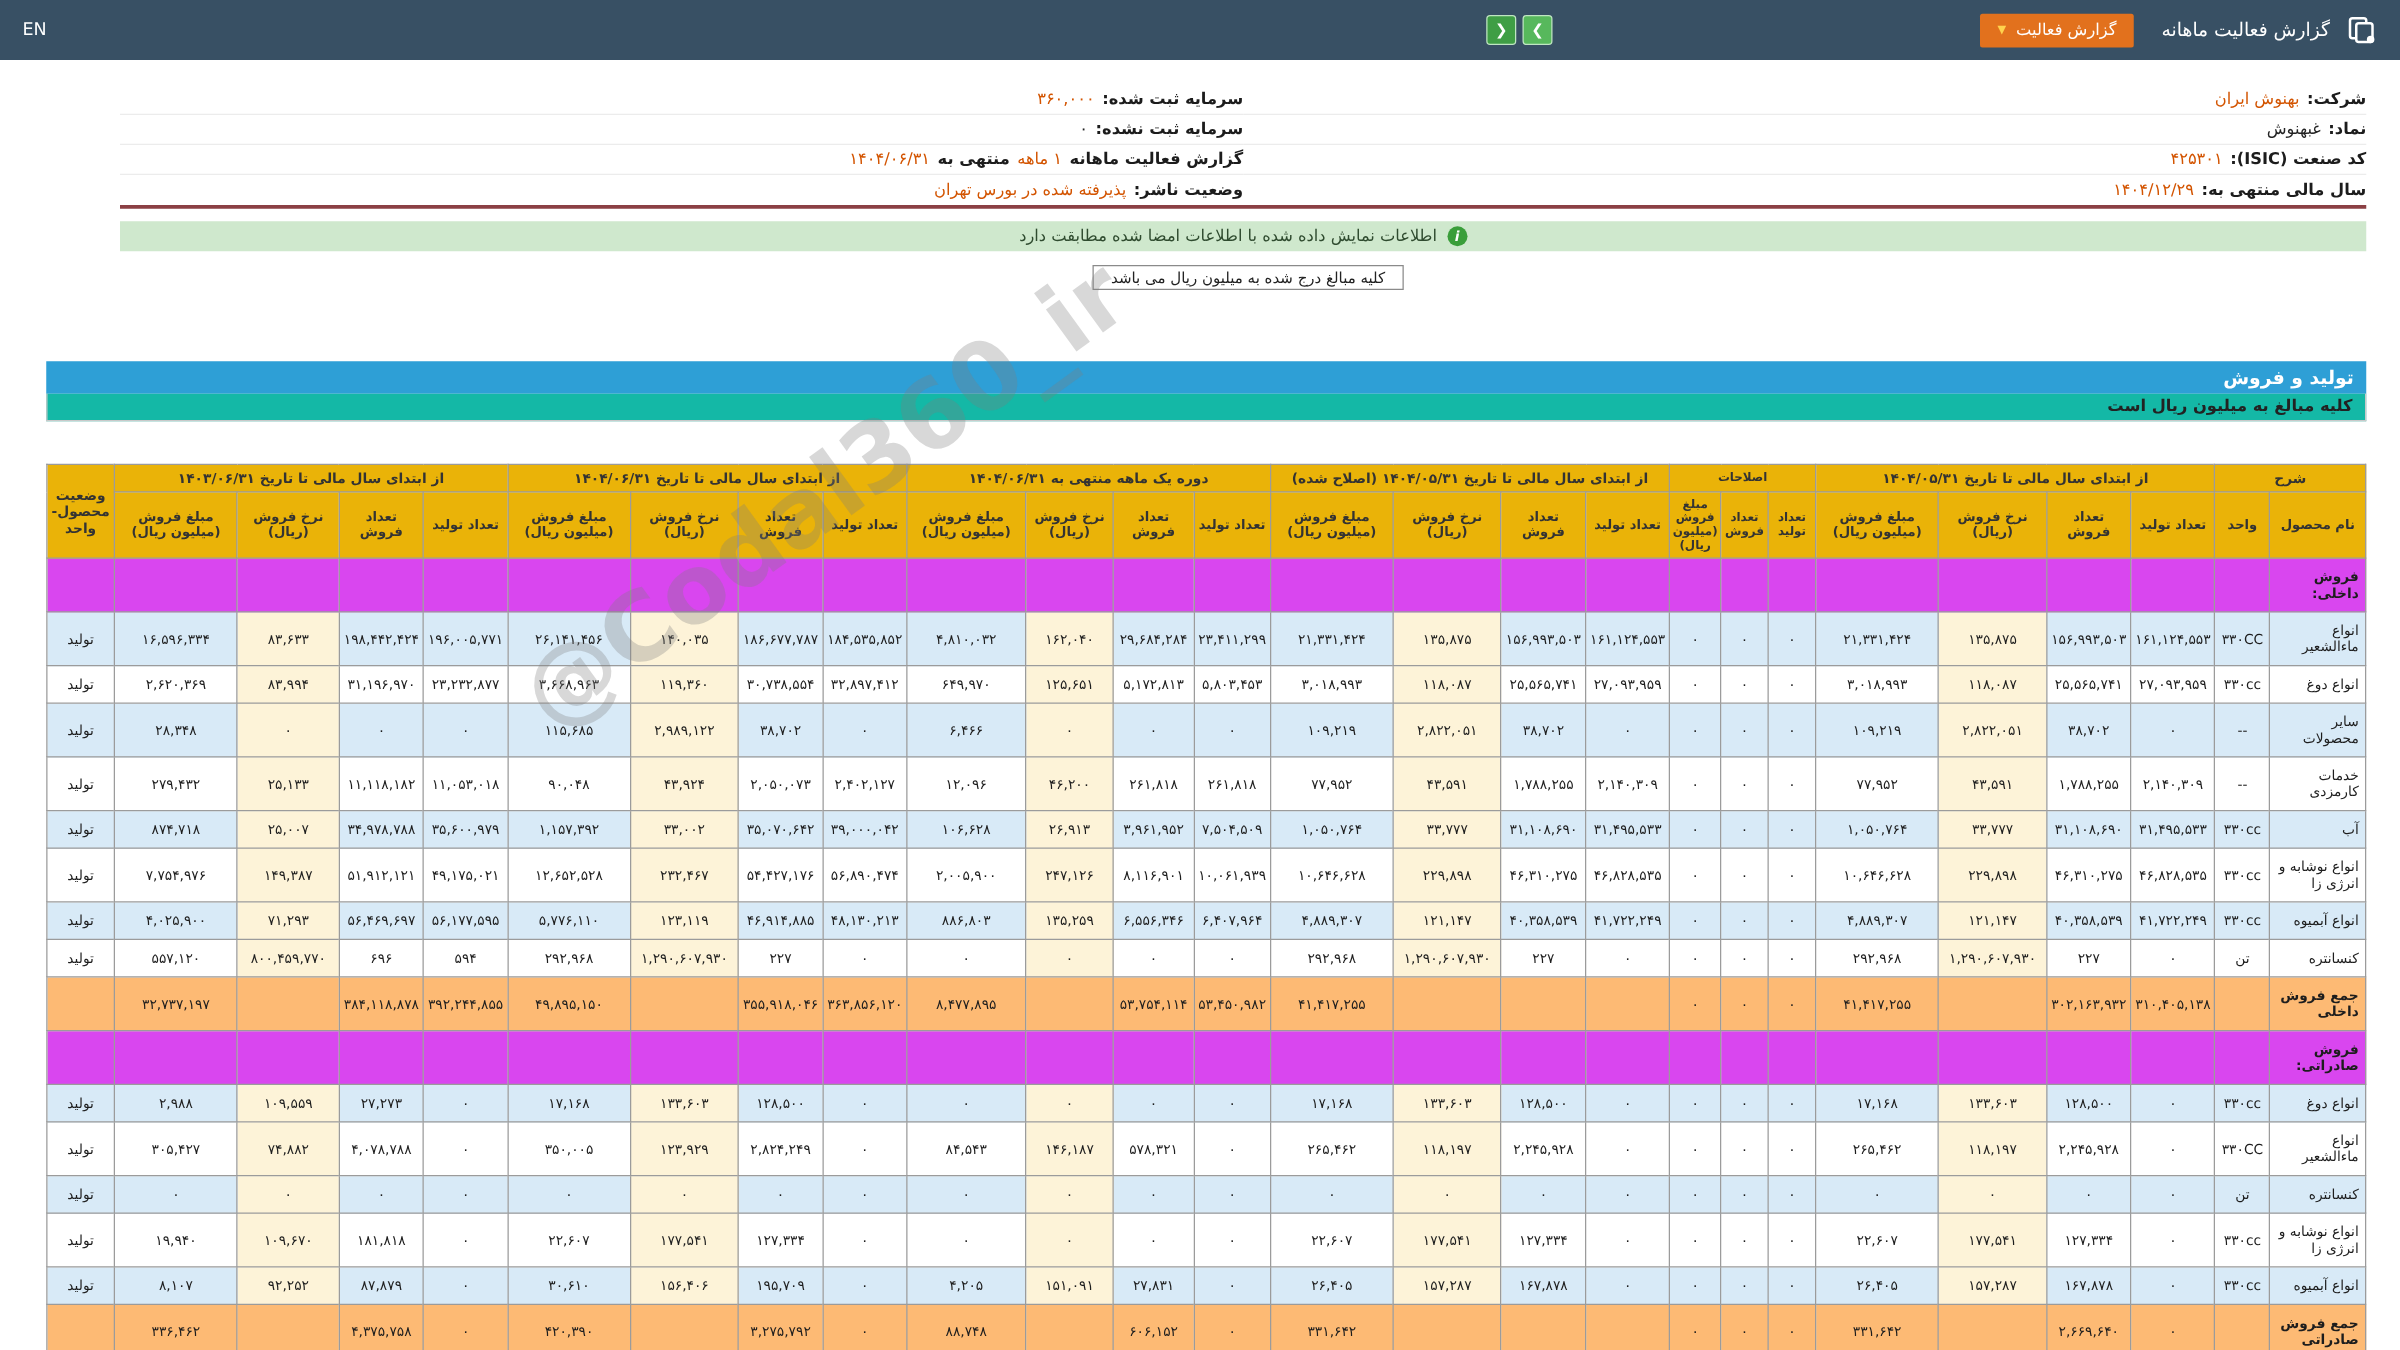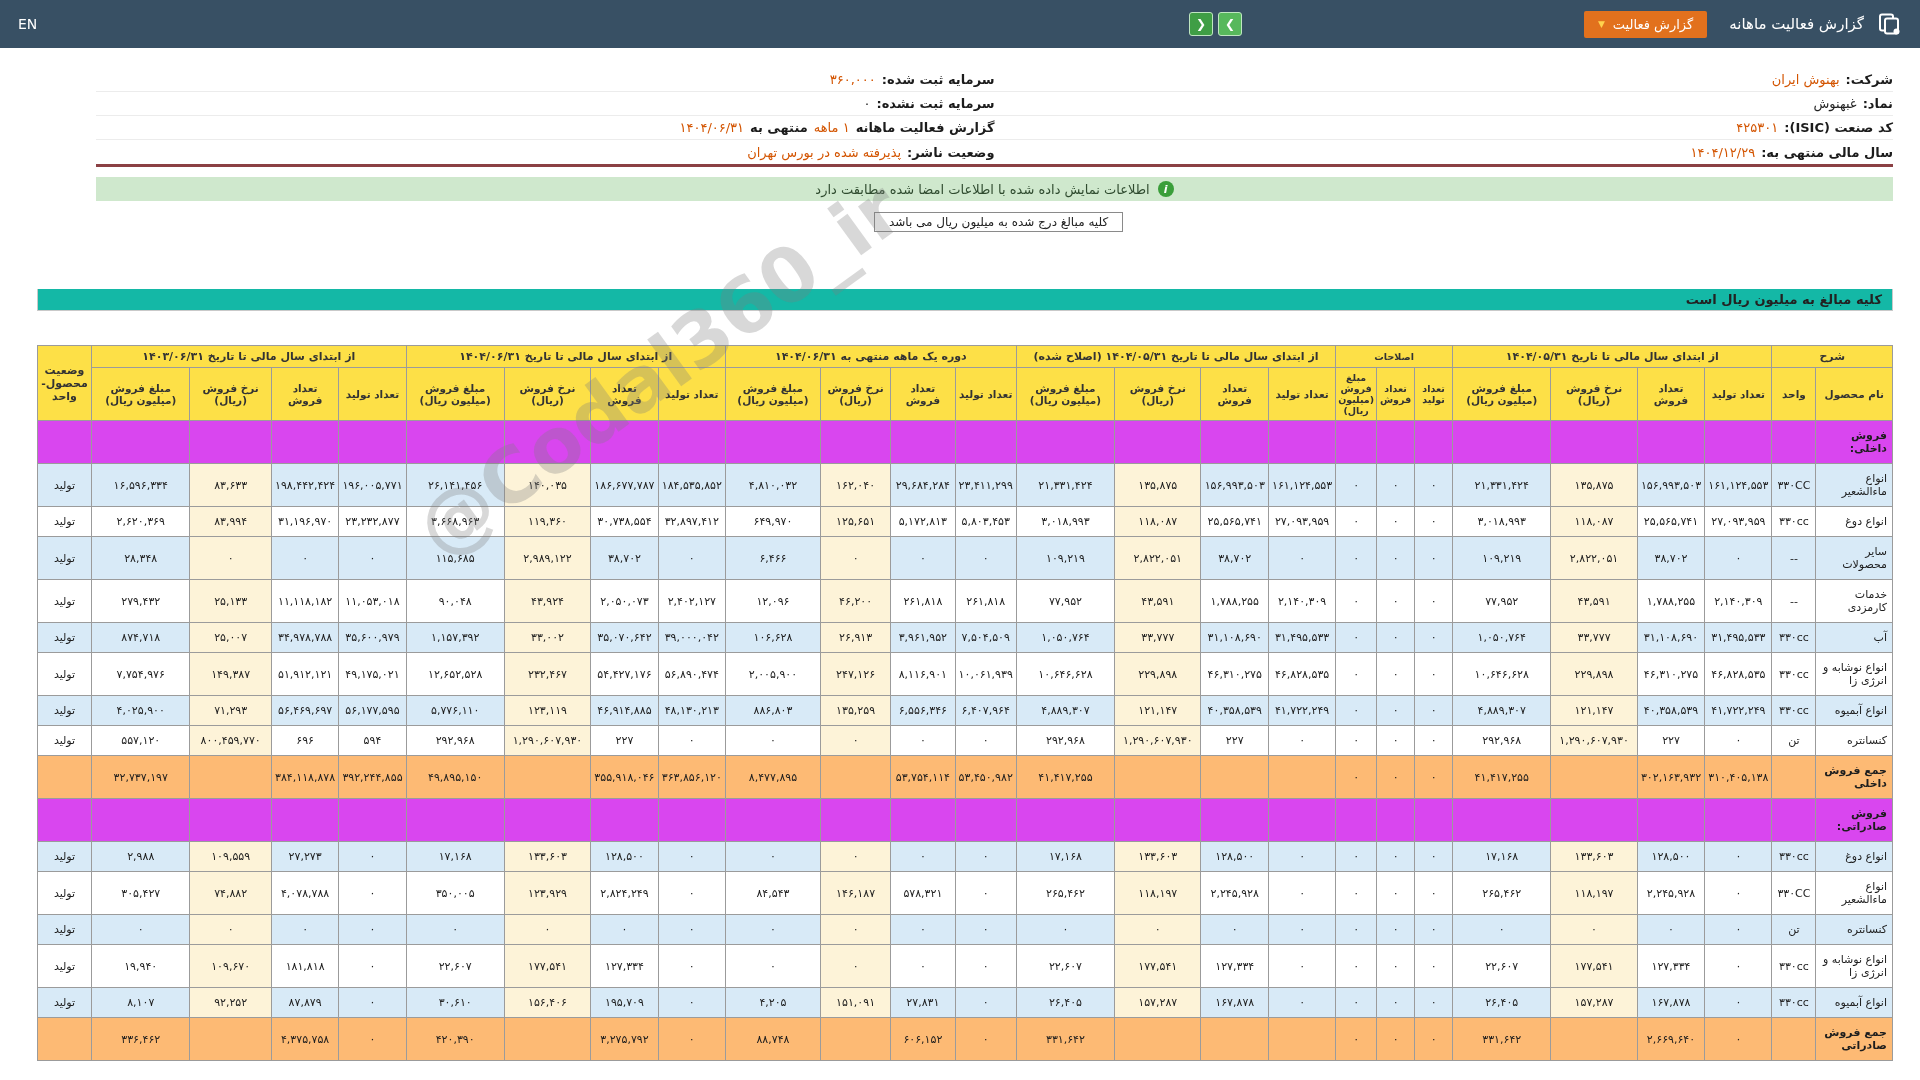--- a/index.html
+++ b/index.html
@@ -43,21 +43,21 @@
   
   .report{margin:57px 27px 0 37px}
   .blue-bar{background:#2e9fd6;color:#fff;font-weight:bold;font-size:15px;padding:4px 10px;text-align:right}
   .units-bar{border:1px solid #c9c9c9;border-top:none;padding:3px 10px;font-size:13px;font-weight:bold;text-align:right;background:#14b8a6}
   .table-wrap{position:relative;margin-top:34px}
   .watermark{position:absolute;top:-20px;left:18%;transform:rotate(-36deg);font-size:76px;font-weight:bold;
     color:rgba(125,125,125,.30);direction:ltr;white-space:nowrap;pointer-events:none;z-index:3}
 
   table{width:100%;border-collapse:collapse;position:relative;z-index:1;background:#fff}
   th,td{border:1px solid #9b9b9b;text-align:center;vertical-align:middle}
-  thead th{background:#fde047;font-size:10.5px;font-weight:bold;padding:4px 2px;color:#333}
+  thead th{background:#eab308;font-size:10.5px;font-weight:bold;padding:4px 2px;color:#333}
   thead th.gh{font-size:11px}
   thead th.narrow{width:38px;font-size:9.5px}
   thead th.status-col{width:54px}
   tbody td{font-size:11px;padding:8px 3px;color:#1d1d1d}
   td.num{white-space:nowrap}
   td.name{text-align:right;padding-right:5px;min-width:70px;max-width:84px;white-space:normal}
   td.unit{min-width:44px}
   td.status{min-width:48px}
   tr.data.alt td{background:#d8eaf7}
   tr.data td.rate{background:#fdf3d8}
@@ -134,20 +134,21 @@
 <div class="sig-bar">
   <span class="info-ic">i</span>
   <span>اطلاعات نمایش داده شده با اطلاعات امضا شده مطابقت دارد</span>
 </div>
 
 <div class="note-row">
   <span class="note-box">کلیه مبالغ درج شده به میلیون ریال می باشد</span>
 </div>
 
 <section class="report">
+  <div class="blue-bar">تولید و فروش</div>
   <div class="units-bar">کلیه مبالغ به میلیون ریال است</div>
   <div class="table-wrap">
     <div class="watermark">@Codal360_ir</div>
     <table>
         <thead>
           <tr>
             <th class="gh" colspan="2">شرح</th>
             <th class="gh" colspan="4">از ابتدای سال مالی تا تاریخ ۱۴۰۴/۰۵/۳۱</th>
             <th class="gh narrow" colspan="3">اصلاحات</th>
             <th class="gh" colspan="4">از ابتدای سال مالی تا تاریخ ۱۴۰۴/۰۵/۳۱ (اصلاح شده)</th>

